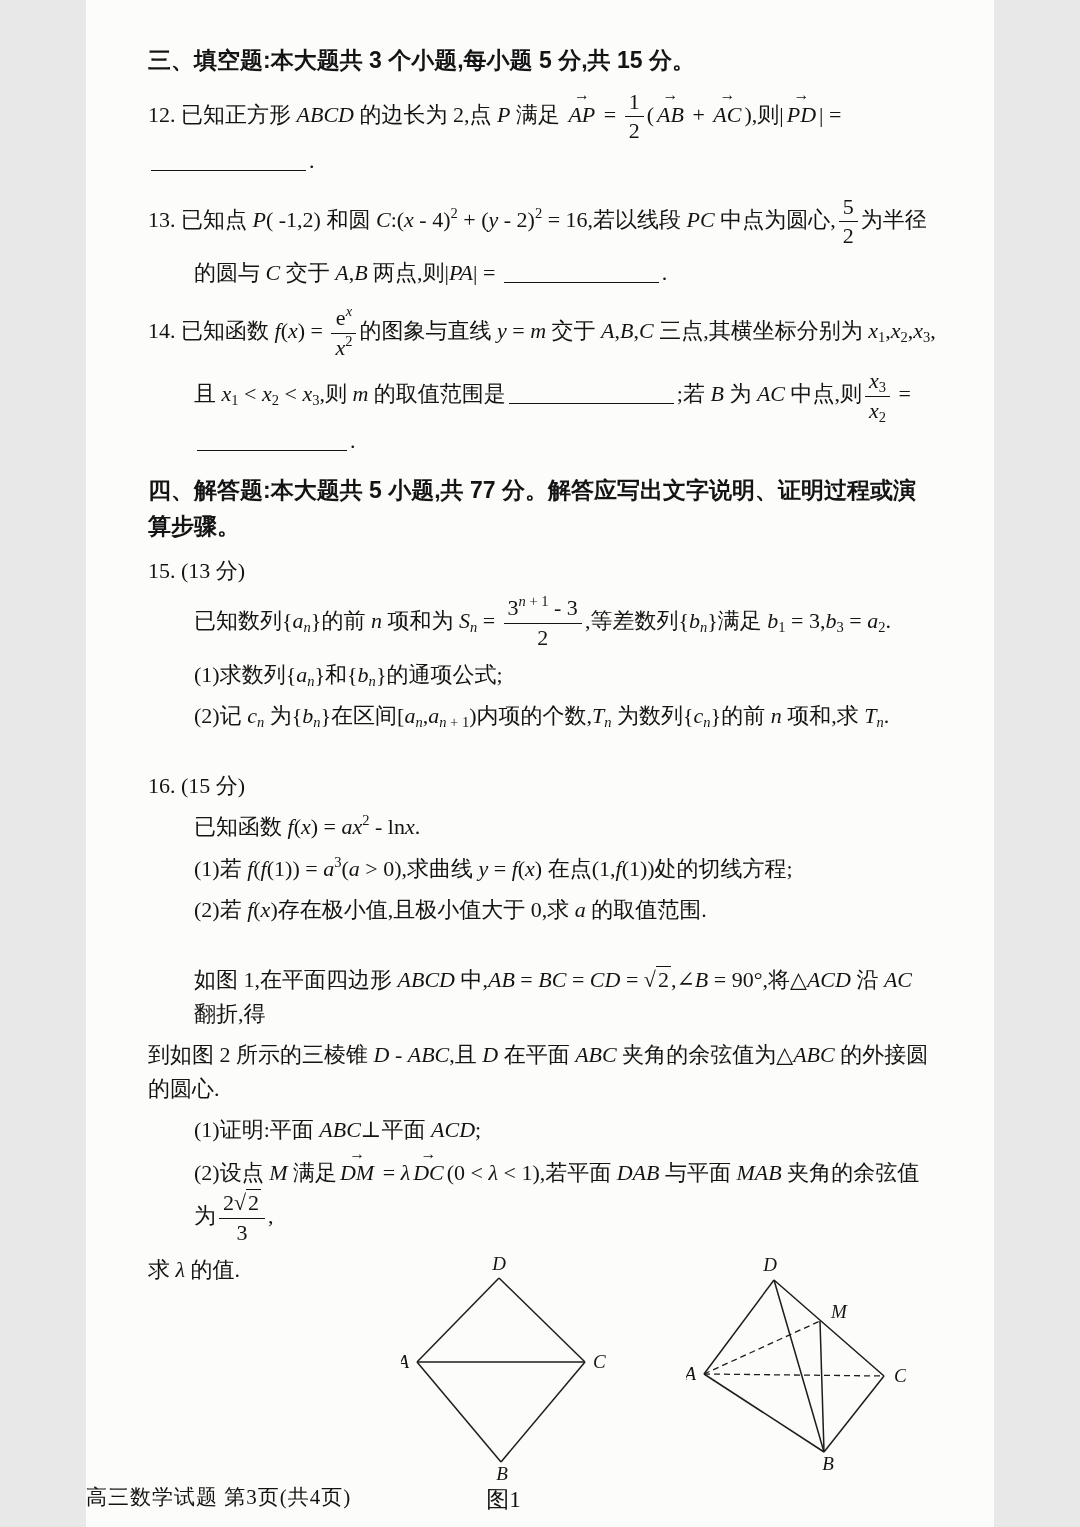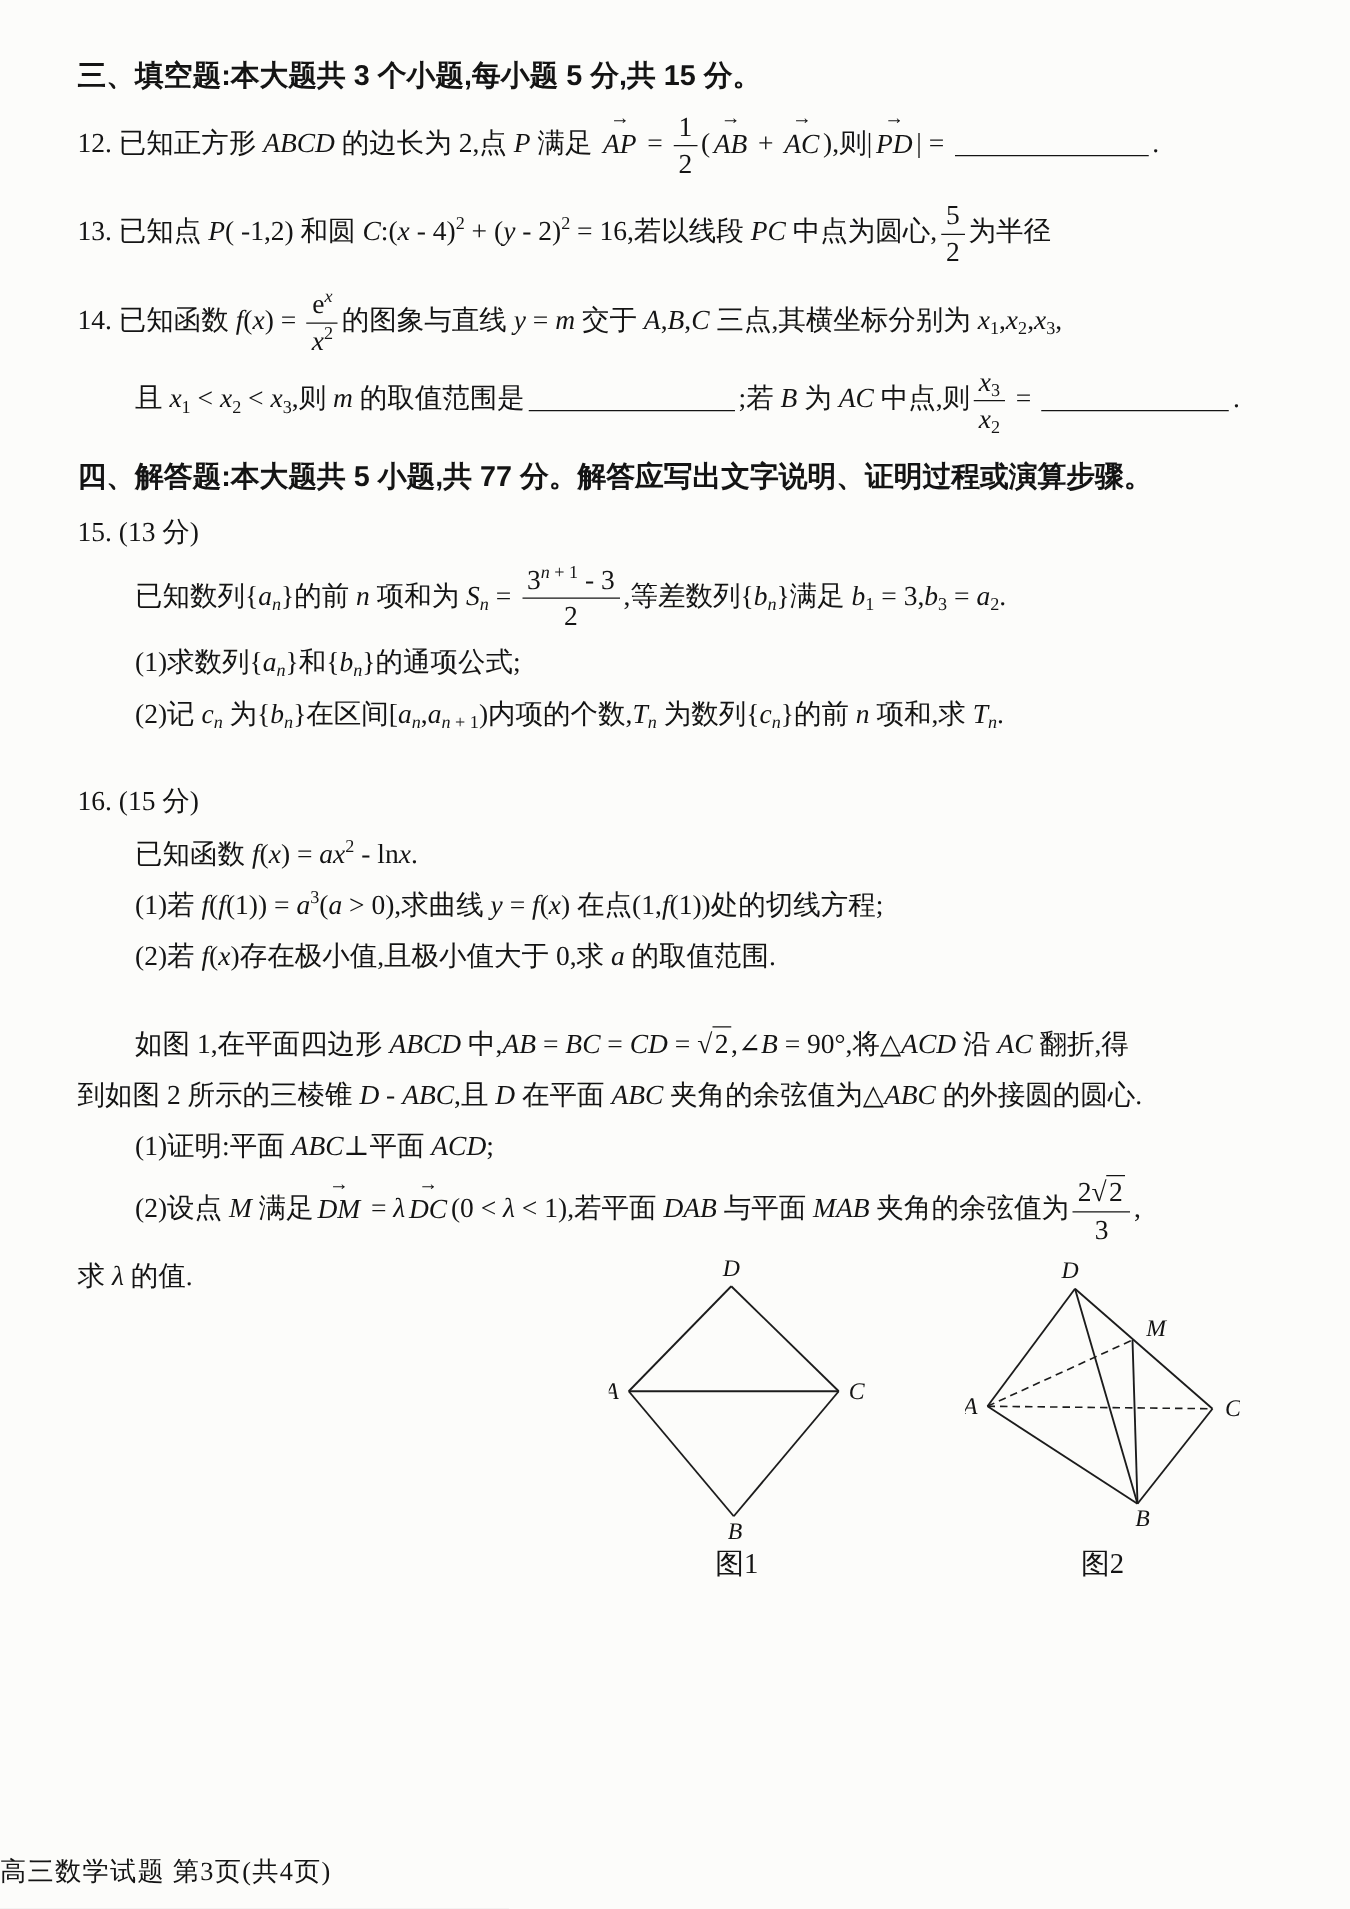--- a/index.html
+++ b/index.html
@@ -1,17 +1,17 @@
 <!DOCTYPE html>
 <html><head>
 <meta charset="utf-8">
 <style>
   html,body{margin:0;padding:0;background:#e8e8e8;}
   .page{
-    width:1080px;height:1527px;box-sizing:border-box;
+    width:908px;height:1527px;box-sizing:border-box;
     margin:0 auto;background:#fcfcfa;color:#141414;
     padding:36px 58px 20px 62px;position:relative;
     font-family:"Liberation Serif","DejaVu Serif",serif;
     font-size:22px;
   }
   .block{margin-bottom:15px;}
   .block.sec{margin:2px 0 10px;}
   .block.gap-lg{margin-top:36px;}
   .line{margin:7px 0;line-height:1.55;}
   .line.b{margin-left:46px;}
@@ -52,20 +52,21 @@
         <div class="line"><span class="sg-t">12.  已知正方形 </span><span class="sg-m">ABCD</span><span class="sg-t"> 的边长为 2,点 </span><span class="sg-m">P</span><span class="sg-t"> 满足 </span><span class="sg-vec"><span class="sg-m">AP</span></span><span class="sg-t"> = </span><span class="sg-fr">
             <span class="num"><span class="sg-t">1</span></span>
             <span class="den"><span class="sg-t">2</span></span>
           </span><span class="sg-t">(</span><span class="sg-vec"><span class="sg-m">AB</span></span><span class="sg-t"> + </span><span class="sg-vec"><span class="sg-m">AC</span></span><span class="sg-t">),则|</span><span class="sg-vec"><span class="sg-m">PD</span></span><span class="sg-t">| = </span><span class="sg-bl" style="width: 155px;"></span><span class="sg-t">.</span></div>
       </div>
       <div class="block q">
         <div class="line"><span class="sg-t">13. 已知点 </span><span class="sg-m">P</span><span class="sg-t">( -1,2) 和圆 </span><span class="sg-m">C</span><span class="sg-t">:(</span><span class="sg-m">x</span><span class="sg-t"> - 4)</span><span class="sg-sup"><span class="sg-t">2</span></span><span class="sg-t"> + (</span><span class="sg-m">y</span><span class="sg-t"> - 2)</span><span class="sg-sup"><span class="sg-t">2</span></span><span class="sg-t"> = 16,若以线段 </span><span class="sg-m">PC</span><span class="sg-t"> 中点为圆心,</span><span class="sg-fr">
             <span class="num"><span class="sg-t">5</span></span>
             <span class="den"><span class="sg-t">2</span></span>
           </span><span class="sg-t">为半径</span></div>
+        <div class="line b"><span class="sg-t">的圆与 </span><span class="sg-m">C</span><span class="sg-t"> 交于 </span><span class="sg-m">A</span><span class="sg-t">,</span><span class="sg-m">B</span><span class="sg-t"> 两点,则|</span><span class="sg-m">PA</span><span class="sg-t">| = </span><span class="sg-bl" style="width: 155px;"></span><span class="sg-t">.</span></div>
       </div>
       <div class="block q">
         <div class="line"><span class="sg-t">14. 已知函数 </span><span class="sg-m">f</span><span class="sg-t">(</span><span class="sg-m">x</span><span class="sg-t">) = </span><span class="sg-fr">
             <span class="num"><span class="sg-t">e</span><span class="sg-sup"><span class="sg-m">x</span></span></span>
             <span class="den"><span class="sg-m">x</span><span class="sg-sup"><span class="sg-t">2</span></span></span>
           </span><span class="sg-t">的图象与直线 </span><span class="sg-m">y</span><span class="sg-t"> = </span><span class="sg-m">m</span><span class="sg-t"> 交于 </span><span class="sg-m">A</span><span class="sg-t">,</span><span class="sg-m">B</span><span class="sg-t">,</span><span class="sg-m">C</span><span class="sg-t"> 三点,其横坐标分别为 </span><span class="sg-m">x</span><span class="sg-sub"><span class="sg-t">1</span></span><span class="sg-t">,</span><span class="sg-m">x</span><span class="sg-sub"><span class="sg-t">2</span></span><span class="sg-t">,</span><span class="sg-m">x</span><span class="sg-sub"><span class="sg-t">3</span></span><span class="sg-t">,</span></div>
         <div class="line b"><span class="sg-t">且 </span><span class="sg-m">x</span><span class="sg-sub"><span class="sg-t">1</span></span><span class="sg-t"> &lt; </span><span class="sg-m">x</span><span class="sg-sub"><span class="sg-t">2</span></span><span class="sg-t"> &lt; </span><span class="sg-m">x</span><span class="sg-sub"><span class="sg-t">3</span></span><span class="sg-t">,则 </span><span class="sg-m">m</span><span class="sg-t"> 的取值范围是</span><span class="sg-bl" style="width: 165px;"></span><span class="sg-t">;若 </span><span class="sg-m">B</span><span class="sg-t"> 为 </span><span class="sg-m">AC</span><span class="sg-t"> 中点,则</span><span class="sg-fr">
             <span class="num"><span class="sg-m">x</span><span class="sg-sub"><span class="sg-t">3</span></span></span>
             <span class="den"><span class="sg-m">x</span><span class="sg-sub"><span class="sg-t">2</span></span></span>
           </span><span class="sg-t"> = </span><span class="sg-bl" style="width: 150px;"></span><span class="sg-t">.</span></div>
@@ -130,20 +131,19 @@
           <line x1="134" y1="65" x2="138" y2="196"></line>
           <line class="dash" x1="18" y1="118" x2="198" y2="120"></line>
           <line class="dash" x1="18" y1="118" x2="134" y2="65"></line>
         </g>
         <text class="lbl" x="84" y="15" text-anchor="middle">D</text>
         <text class="lbl" x="10" y="124" text-anchor="end">A</text>
         <text class="lbl" x="208" y="126" text-anchor="start">C</text>
         <text class="lbl" x="142" y="214" text-anchor="middle">B</text>
         <text class="lbl" x="145" y="62" text-anchor="start">M</text>
       </svg>
-      <div class="caption">图2</div>
     </div>
 
   </div>
 
   <div class="footer">高三数学试题 第3页(共4页)</div>
 
 </div>
 
 </body></html>

